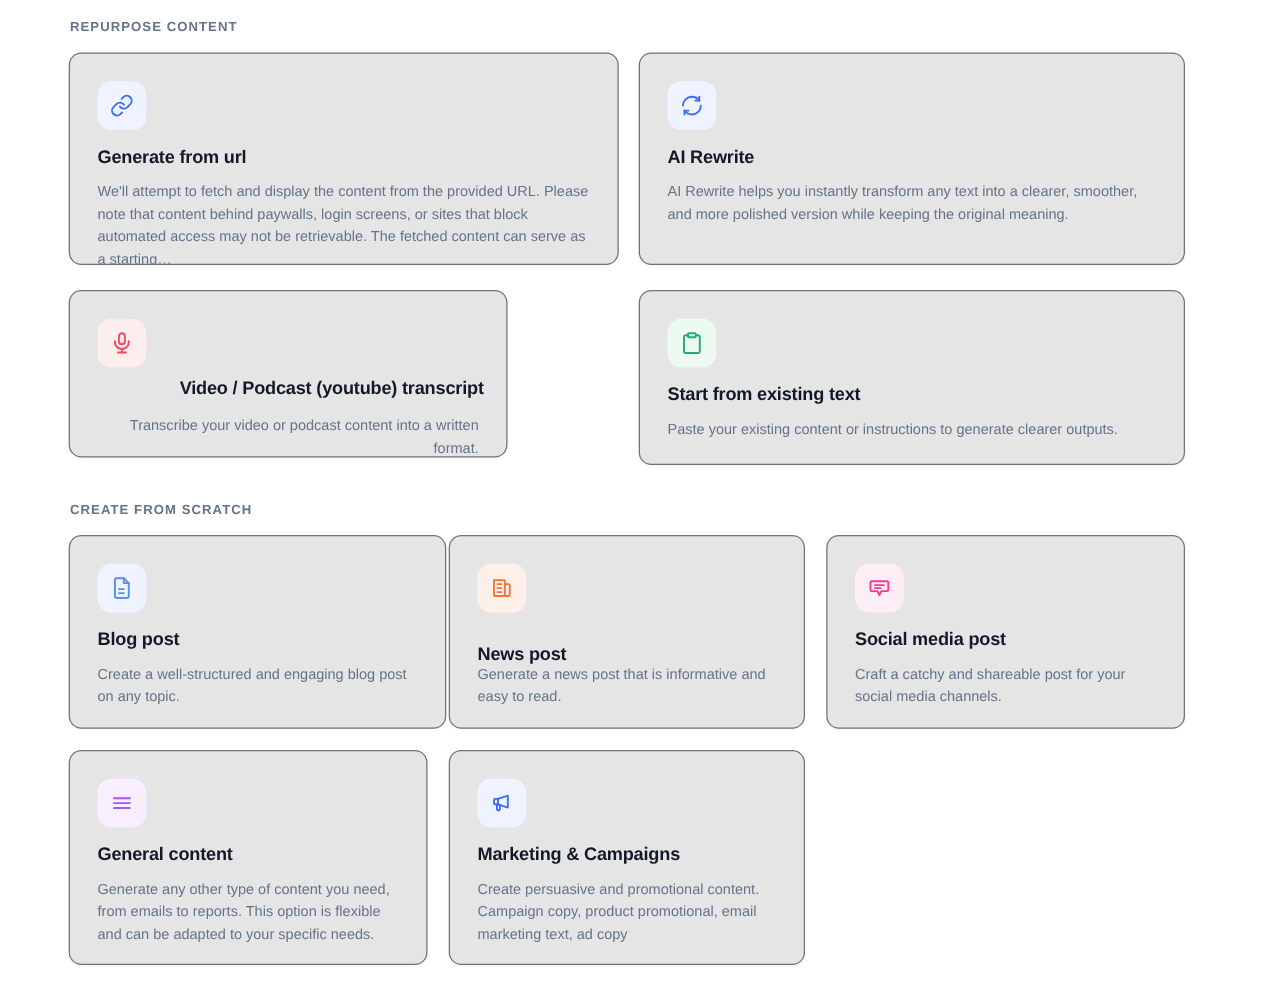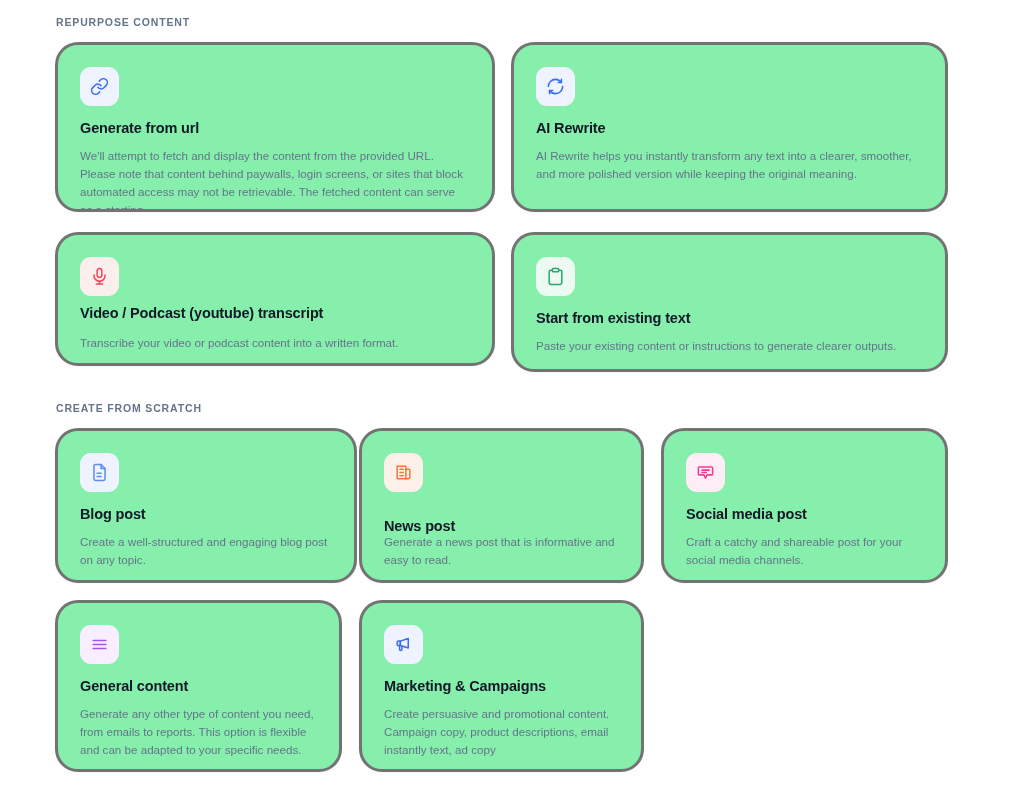--- a/index.html
+++ b/index.html
@@ -28,23 +28,23 @@
     font-weight: 700;
     letter-spacing: 0.85px;
     color: #64748b;
     text-transform: uppercase;
     white-space: nowrap;
   }
 
   .card {
     position: absolute;
     box-sizing: border-box;
-    background: #86efac;
-    border: 3px solid #737373;
-    border-radius: 23px;
+    background: #e5e5e5;
+    border: 1px solid #737373;
+    border-radius: 10px;
     box-shadow: 0 1px 2px rgba(16, 24, 40, 0.035);
     overflow: hidden;
   }
 
   .icon-box {
     position: absolute;
     left: 22px;
     top: 22px;
     width: 39px;
     height: 39px;
@@ -75,21 +75,21 @@
     color: #64748b;
     line-height: 1.55;
     letter-spacing: 0.01px;
   }
 
   
   #label-repurpose { left: 56px; top: 16px; }
 
   #card-generate-url { left: 55px;  top: 42px;  width: 440px; height: 170px; }
   #card-ai-rewrite   { left: 511px; top: 42px;  width: 437px; height: 170px; }
-  #card-transcript   { left: 55px;  top: 232px; width: 440px; height: 134px; }
+  #card-transcript   { left: 55px;  top: 232px; width: 351px; height: 134px; text-align: right; }
   #card-existing     { left: 511px; top: 232px; width: 437px; height: 140px; }
 
   #card-generate-url .card-title { top: 116px; }
   #card-generate-url .card-desc  { top: 144px; right: 22px; }
   #card-ai-rewrite .card-title   { top: 116px; }
   #card-ai-rewrite .card-desc    { top: 144px; right: 22px; }
   #card-transcript .card-title   { top: 301px; }
   #card-transcript .card-desc    { top: 331px; right: 22px; }
   #card-existing .card-title     { top: 306px; }
   #card-existing .card-desc      { top: 334px; right: 22px; }
@@ -234,16 +234,16 @@
     <div class="icon-box" style="background:#eef3ff">
       <span>
         <svg width="19" height="19" viewBox="0 0 24 24" fill="none" stroke="#3b6cf6" stroke-width="1.9" stroke-linecap="round" stroke-linejoin="round">
           <path d="M18 4.5v12l-10-3.2V7.7z"></path>
           <path d="M8 7.7H5.5a1.5 1.5 0 0 0-1.5 1.5v2.6a1.5 1.5 0 0 0 1.5 1.5H8z"></path>
           <path d="M7 13.3V18a1.5 1.5 0 0 0 3 0v-3.8"></path>
         </svg>
       </span>
     </div>
     <div class="card-title" style="top:74px">Marketing &amp; Campaigns</div>
-    <div class="card-desc" style="top:102px; right:20px">Create persuasive and promotional content. Campaign copy, product descriptions, email instantly text, ad copy</div>
+    <div class="card-desc" style="top:102px; right:20px">Create persuasive and promotional content. Campaign copy, product promotional, email marketing text, ad copy</div>
   </div>
 
 </div>
 
 </body></html>

